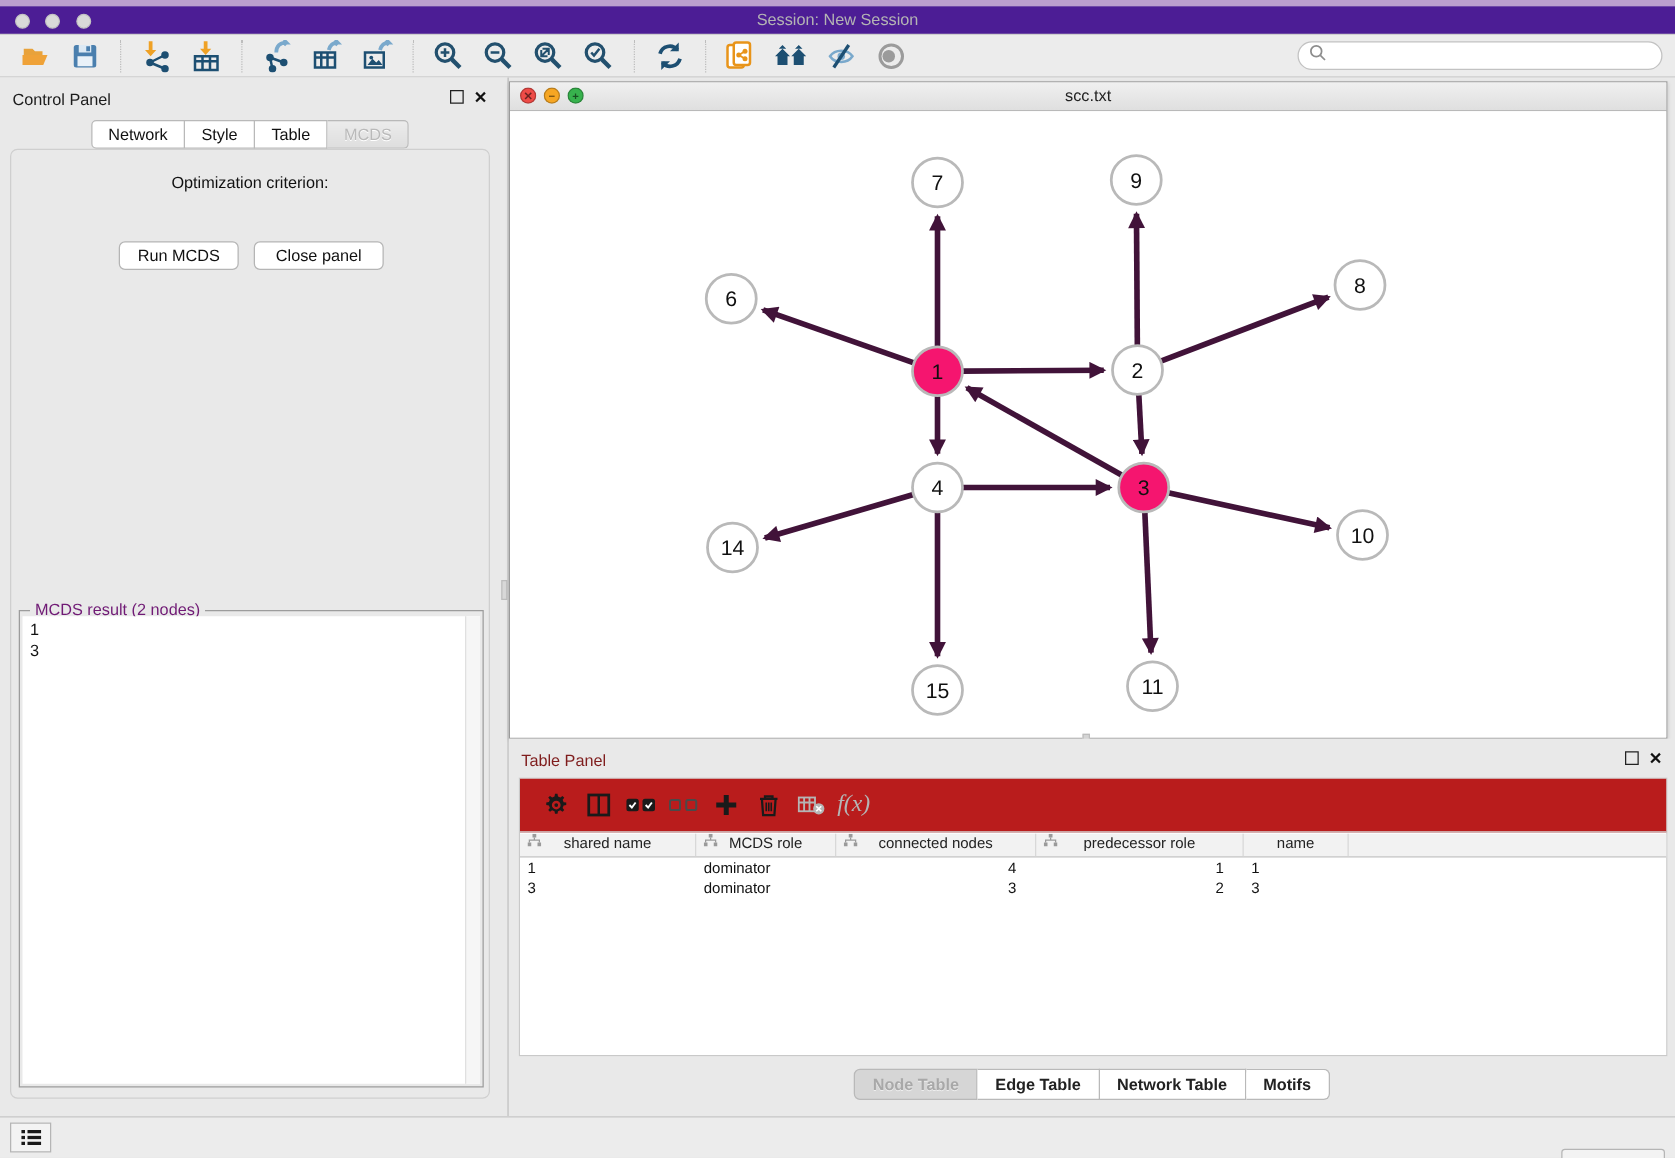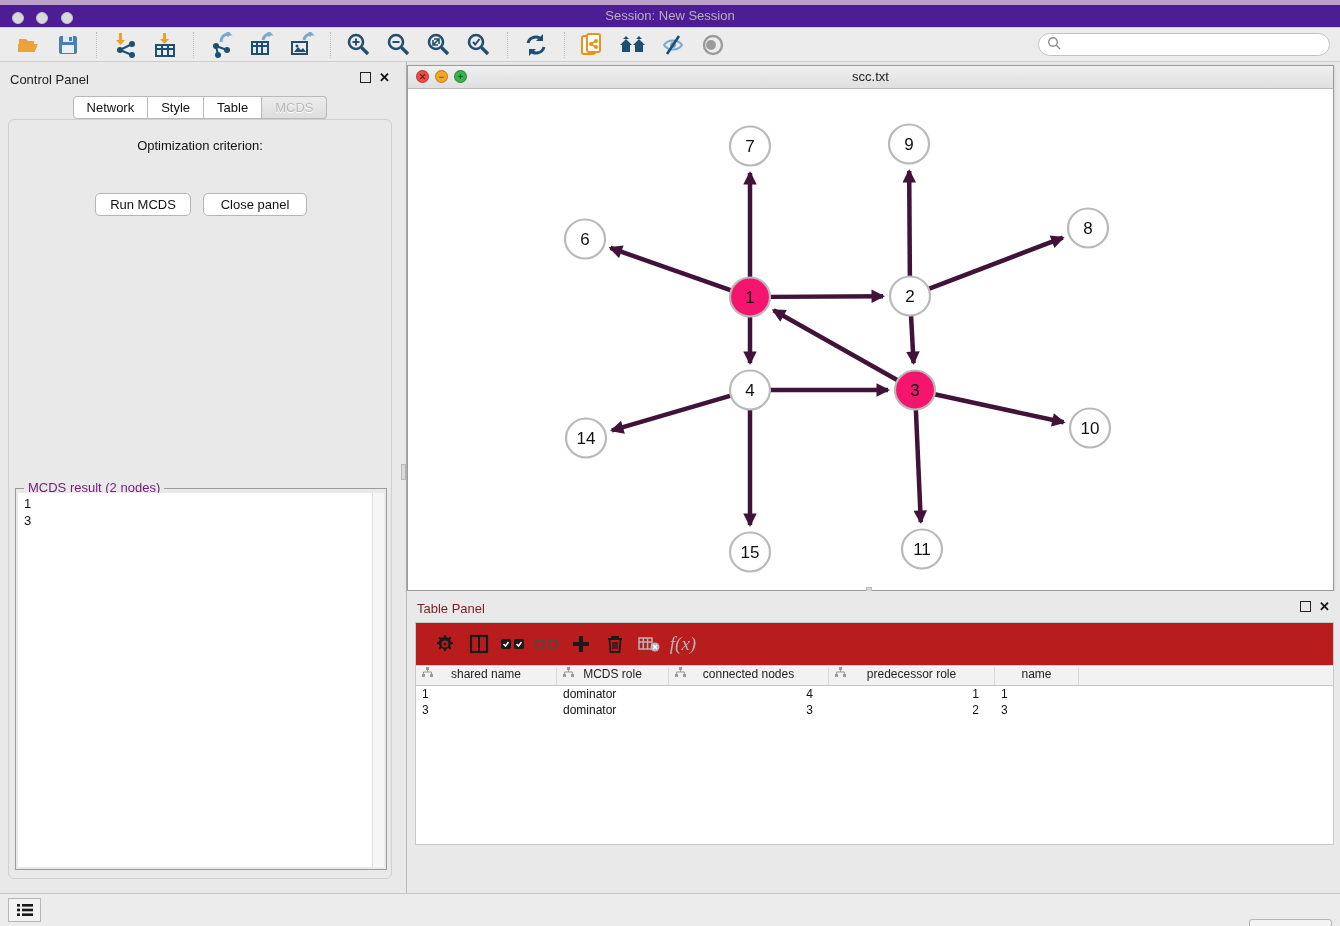--- a/index.html
+++ b/index.html
@@ -516,20 +516,26 @@
           <div class="tr">
             <div class="td" style="width: 141px;">3</div>
             <div class="td" style="width: 112px;">dominator</div>
             <div class="td num" style="width: 160px;">3</div>
             <div class="td num" style="width: 166px;">2</div>
             <div class="td" style="width: 84px;">3</div>
           </div>
         </div>
     </div>
   </div>
+  <div id="tp-tabs">
+      <div class="tp-tab active">Node Table</div>
+      <div class="tp-tab">Edge Table</div>
+      <div class="tp-tab">Network Table</div>
+      <div class="tp-tab">Motifs</div>
+    </div>
 </div>
 
 <div id="status-bar" class="abs">
   <span id="list-btn">
     <svg width="16" height="14" viewBox="0 0 16 14">
         <g fill="#1a1a1a">
           <rect x="0" y="1" width="3" height="2.6"></rect>
           <rect x="5" y="1" width="11" height="2.6"></rect>
           <rect x="0" y="5.7" width="3" height="2.6"></rect>
           <rect x="5" y="5.7" width="11" height="2.6"></rect>

